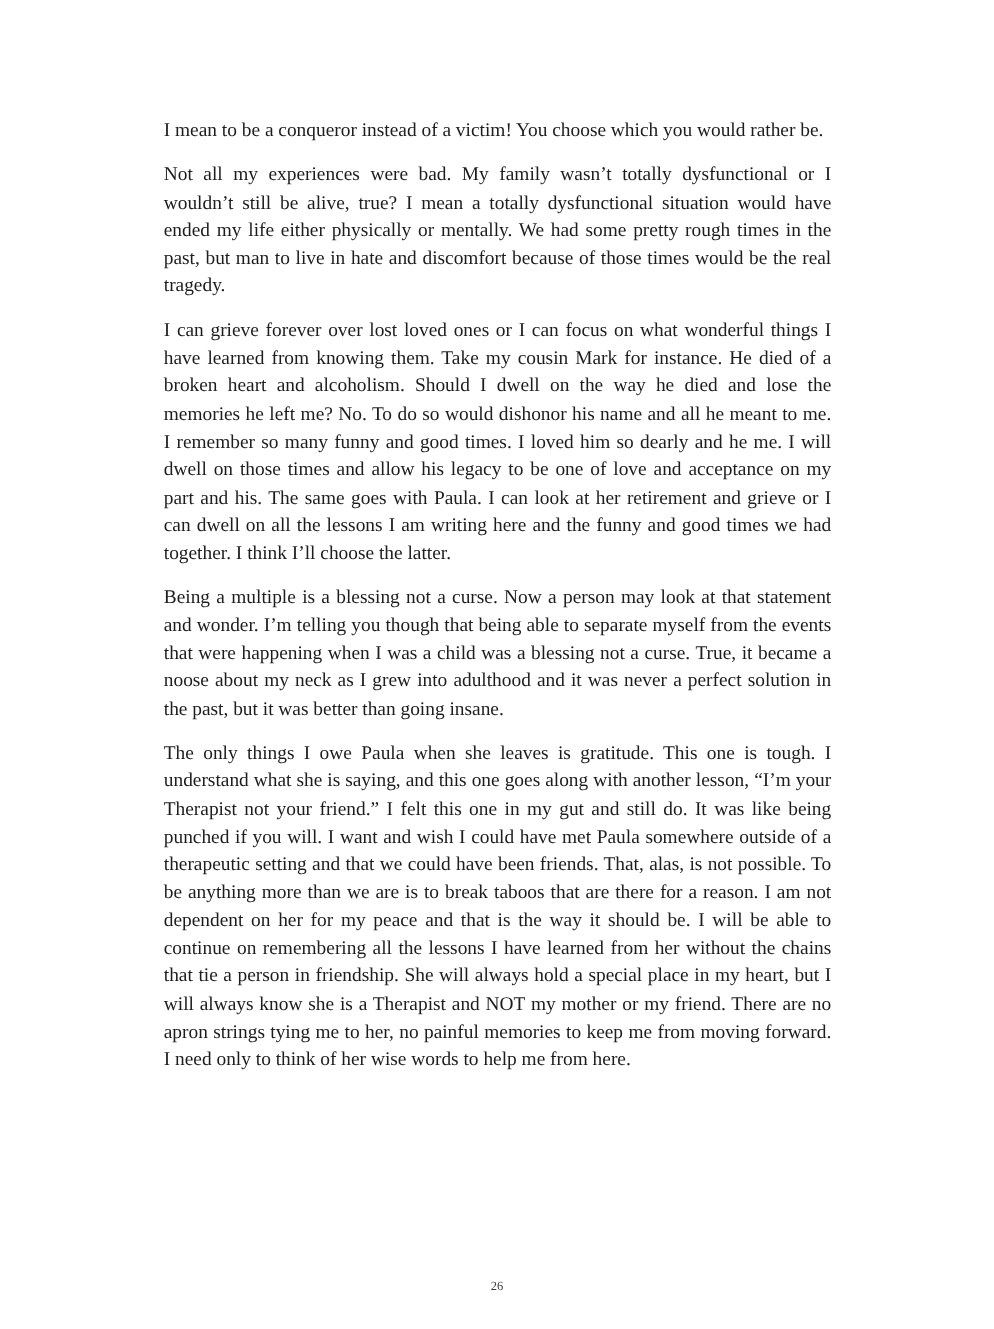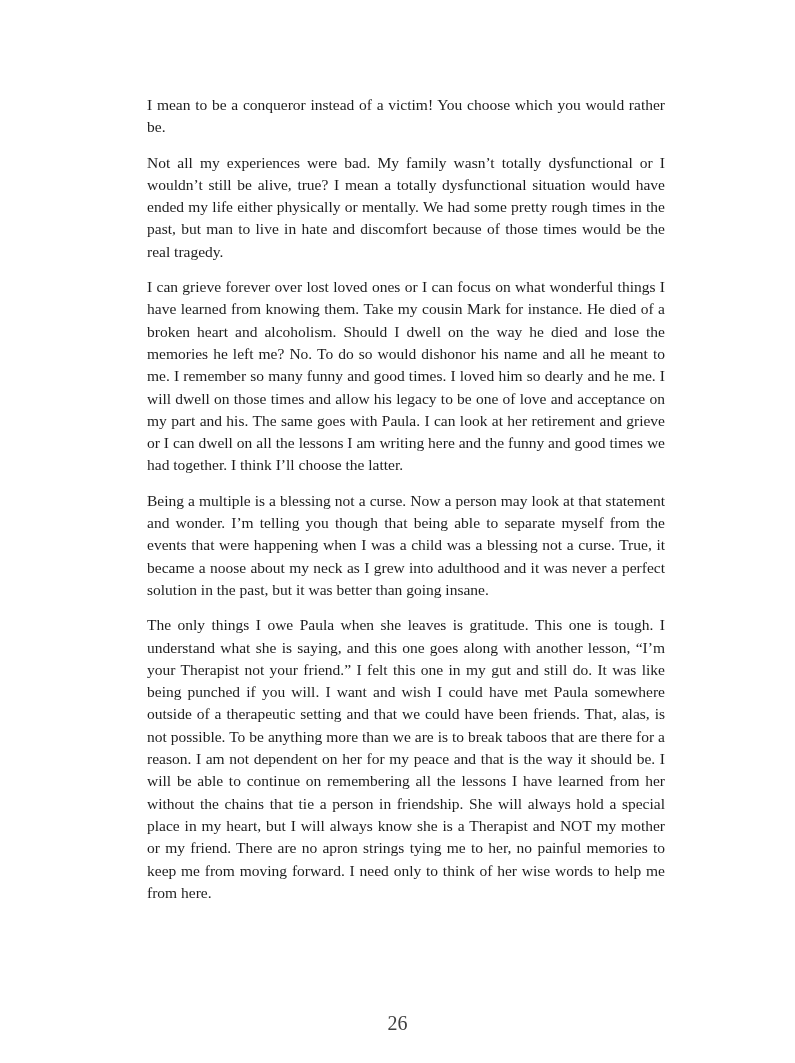--- a/index.html
+++ b/index.html
@@ -16,33 +16,33 @@
       color: #1d1d1d;
       overflow: hidden;
     }
     .text-block {
       position: absolute;
       left: 131px;
       top: 94px;
       width: 534px;
     }
     .text-block p {
-      margin: 0 0 13px 16px;
+      margin: 0 0 13px 0;
       font-size: 15.5px;
       line-height: 22.3px;
       text-align: justify;
       text-justify: inter-word;
     }
     .page-number {
       position: absolute;
       left: 0;
       bottom: 28px;
       width: 100%;
       text-align: center;
-      font-size: 20px;
+      font-size: 10px;
       color: #3f3f3f;
     }
   </style>
 </head>
 <body>
 
 <div class="page">
   <div class="text-block">
     <p>I mean to be a conqueror instead of a victim! You choose which you would rather be.</p>
     <p>Not all my experiences were bad. My family wasn’t totally dysfunctional or I wouldn’t still be alive, true? I mean a totally dysfunctional situation would have ended my life either physically or mentally. We had some pretty rough times in the past, but man to live in hate and discomfort because of those times would be the real tragedy.</p>

